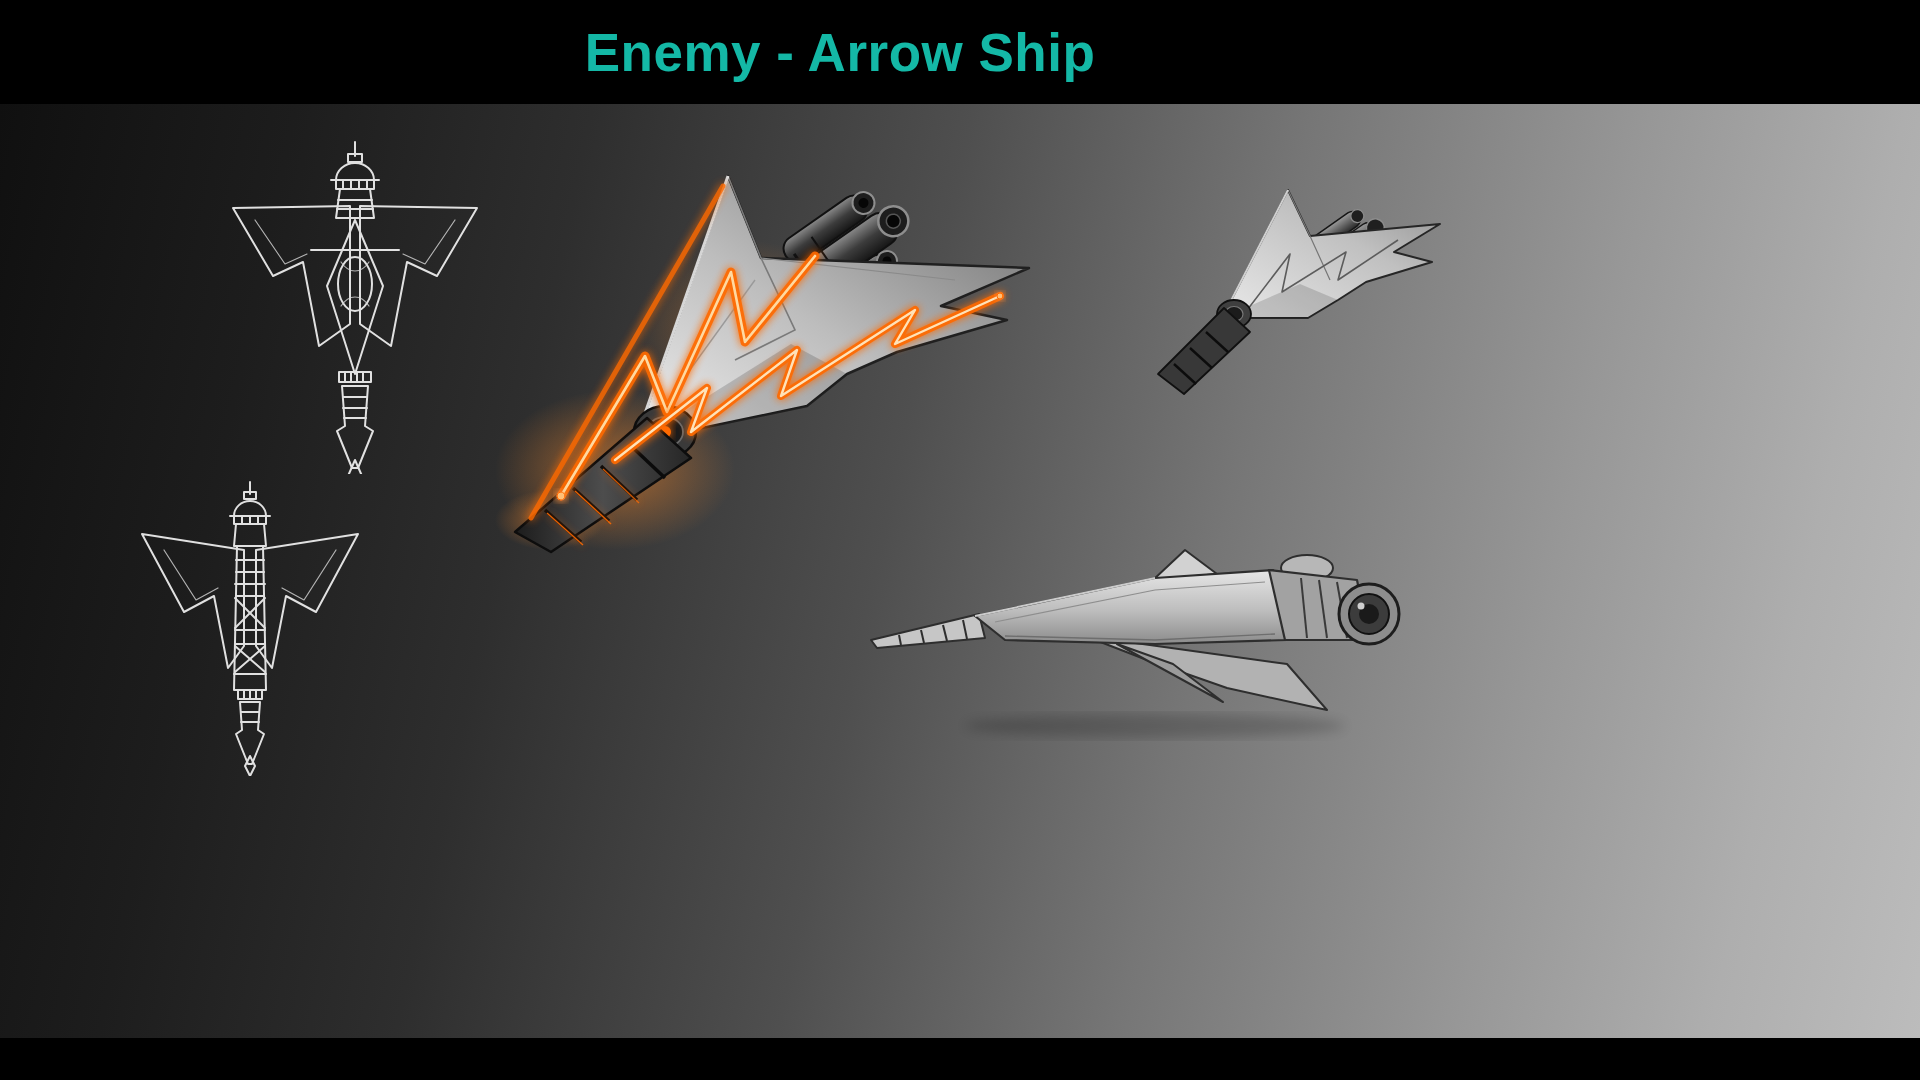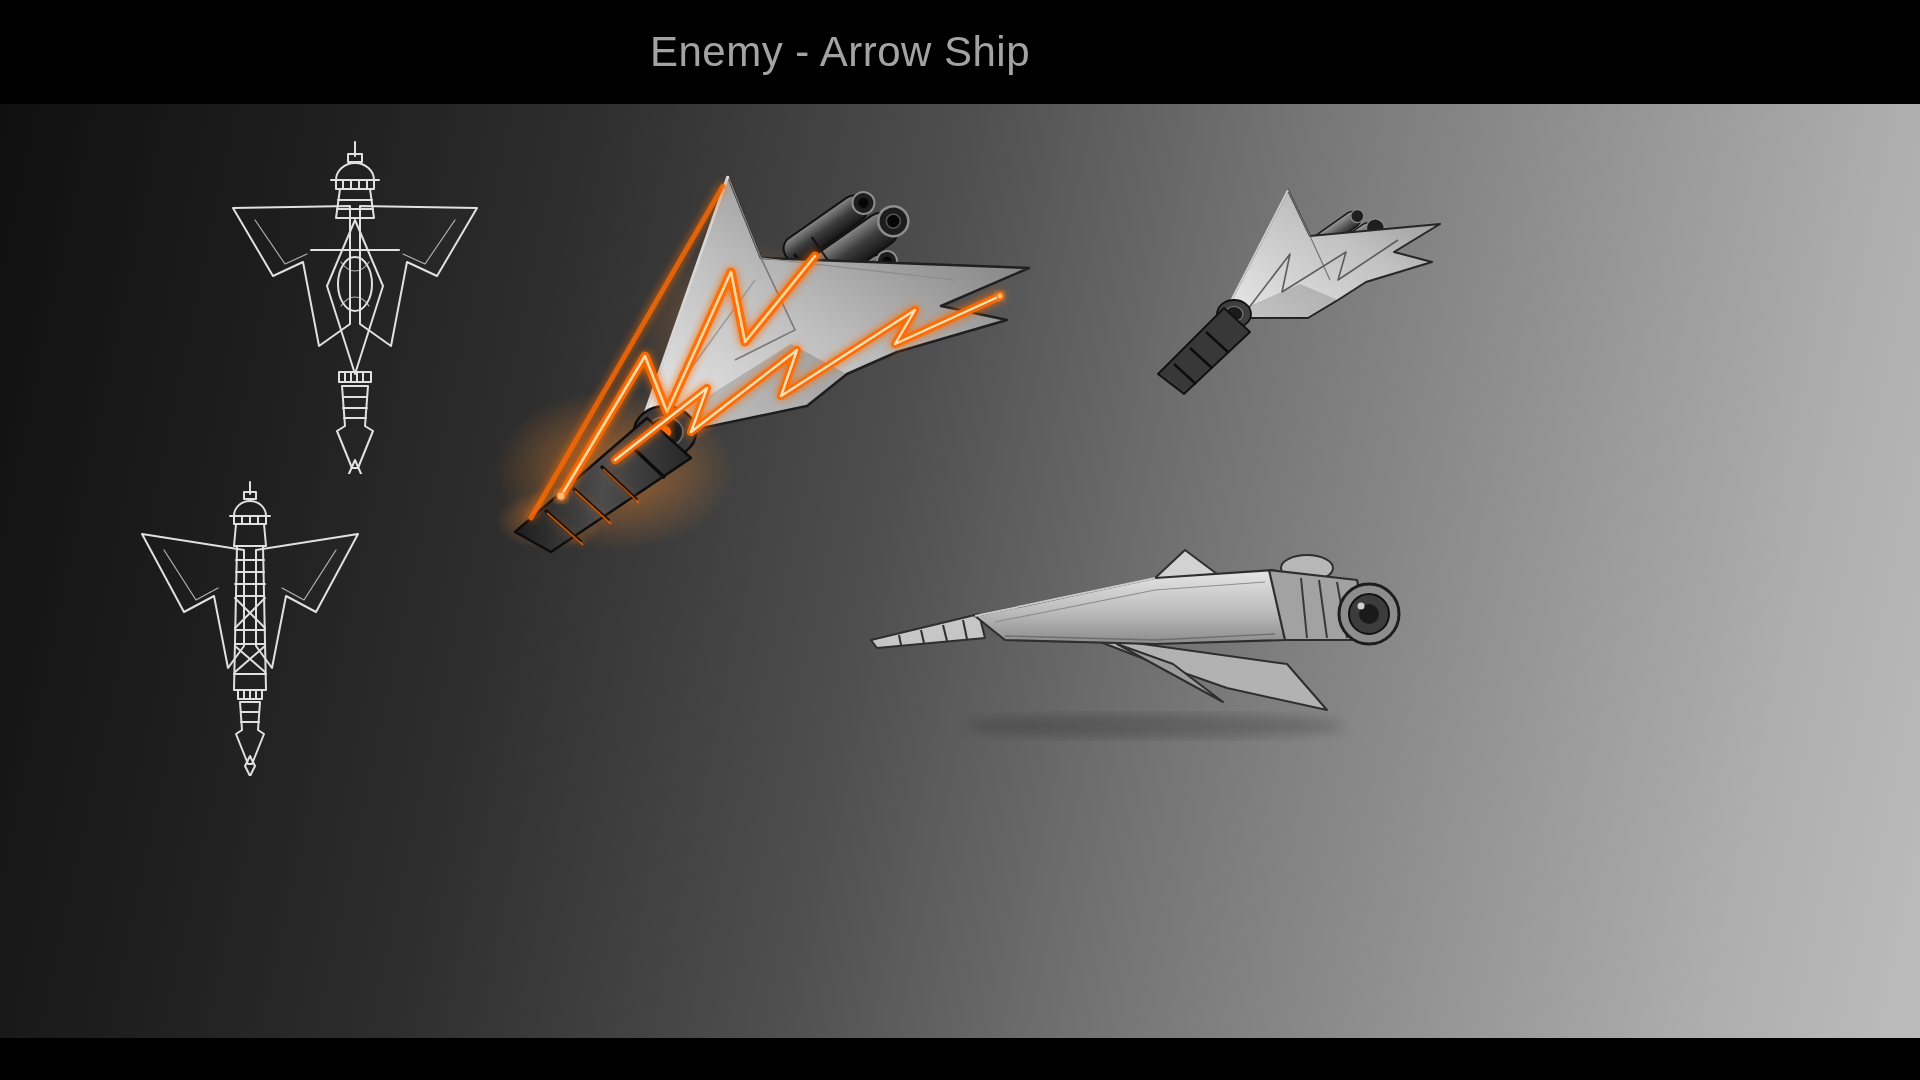--- a/index.html
+++ b/index.html
@@ -10,21 +10,21 @@
     --bg-dark:#101010;
     --bg-light:#bcbcbc;
   }
   .stage{position:relative;width:1920px;height:1080px;background:#000;}
   .top-bar{
     position:absolute;top:0;left:0;width:1920px;height:104px;
     background:var(--frame-bar);
     display:flex;align-items:center;justify-content:center;
   }
   .title{
-    color:#a3a3a3;font-size:42px;font-weight:400;letter-spacing:.5px;
+    color:#14b8a6;font-size:53px;font-weight:700;letter-spacing:.5px;
     transform:translateX(-120px);
   }
   .canvas{
     position:absolute;top:104px;left:0;width:1920px;height:934px;
     background:linear-gradient(102deg,
       var(--bg-dark) 0%, #1d1d1d 14%, #2e2e2e 28%, #4f4f4f 46%,
       #767676 62%, #979797 78%, #aeaeae 90%, var(--bg-light) 100%);
     overflow:hidden;
   }
   .bottom-bar{

